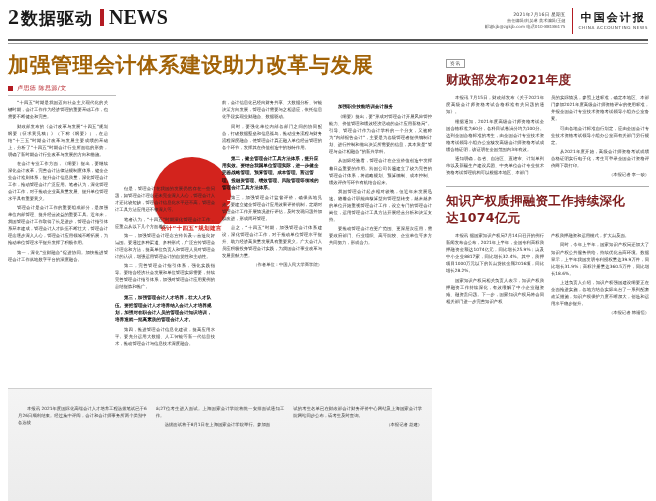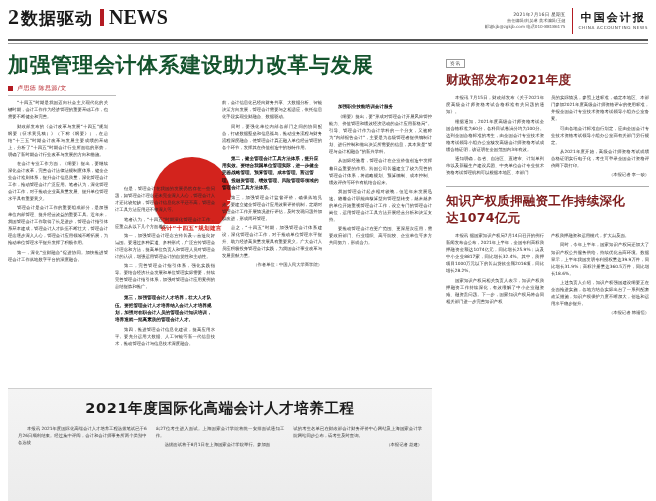--- a/index.html
+++ b/index.html
@@ -37,21 +37,21 @@
   
   .content{display:flex;margin-top:7px;height:450px;}
   .left-pane{width:428px;position:relative;}
   .vrule{width:1px;background:#b9b9b9;margin:0 7px;}
   .right-pane{width:204px;position:relative;}
 
   
   .lead-title{
     font-size:21px;font-weight:700;letter-spacing:.5px;line-height:1.18;
     font-family:"DejaVu Sans","Liberation Sans",sans-serif;
-    color:#14532d;margin:2px 0 7px 0;white-space:nowrap;
+    color:#a16207;margin:2px 0 7px 0;white-space:nowrap;
   }
   .byline{display:flex;align-items:center;gap:4px;margin-bottom:2px;}
   .byline .sq{width:5px;height:5px;background:#b31b22;display:inline-block;}
   .byline .names{font-size:6px;color:#b31b22;font-family:"DejaVu Sans",sans-serif;letter-spacing:.4px;}
   .byline-rule{height:1px;background:#bdbdbd;width:108px;margin:2px 0 3px 0;}
 
   
   .art-cols{display:flex;gap:7px;}
   .acol{width:100px;position:relative;}
   .acol.w2{width:103px;}
@@ -181,21 +181,20 @@
           <p class="sub">加强职业技能培训会计服务</p>
           <p class="tx">《纲要》提出，要“形成对管理会计开展风险管控能力、价值管理和绩效经济活动的会计应用新格局”。引导、管理会计作为会计学科的一个分支，又被称为“内部报告会计”，主要是为各级管理者提供编制计划、进行控制和做出决策所需要的信息，其本质是“管理与会计相融合”的新兴学科。</p>
           <p class="tx">从国际经验看，管理会计在企业价值创造中发挥着日益重要的作用。跨国公司普遍建立了较为完善的管理会计体系，将战略规划、预算编制、成本控制、绩效评价等环节有机结合起来。</p>
           <p class="tx">我国管理会计起步相对较晚，但近年来发展迅速。随着会计职能由核算型向管理型转变，越来越多的单位开始重视管理会计工作，设立专门的管理会计岗位，运用管理会计工具方法开展经营分析和决策支持。</p>
           <p class="tx">要推动管理会计在更广范围、更深层次应用，需要政府部门、行业组织、高等院校、企业单位等多方共同努力，形成合力。</p>
         </div>
       </div>
 
       <div class="notice">
         <div class="notice-title">
-          <div>2021年度国际化高端会计人才培养工程</div>
         </div>
         <div class="notice-cols">
           <div class="ncol">
             <p class="tx">本报讯 2021年度国际化高端会计人才培养工程选拔笔试已于6月26日顺利结束。经过集中评阅，会计和会计师事务所两个类别中各选拔</p>
           </div>
           <div class="ncol">
             <p class="tx noind">出27位考生进入面试。上海国家会计学院将统一安排面试通知工作。</p>
             <p class="tx">选拔面试将于8月1日在上海国家会计学院举行。参加面</p>
           </div>
           <div class="ncol">

